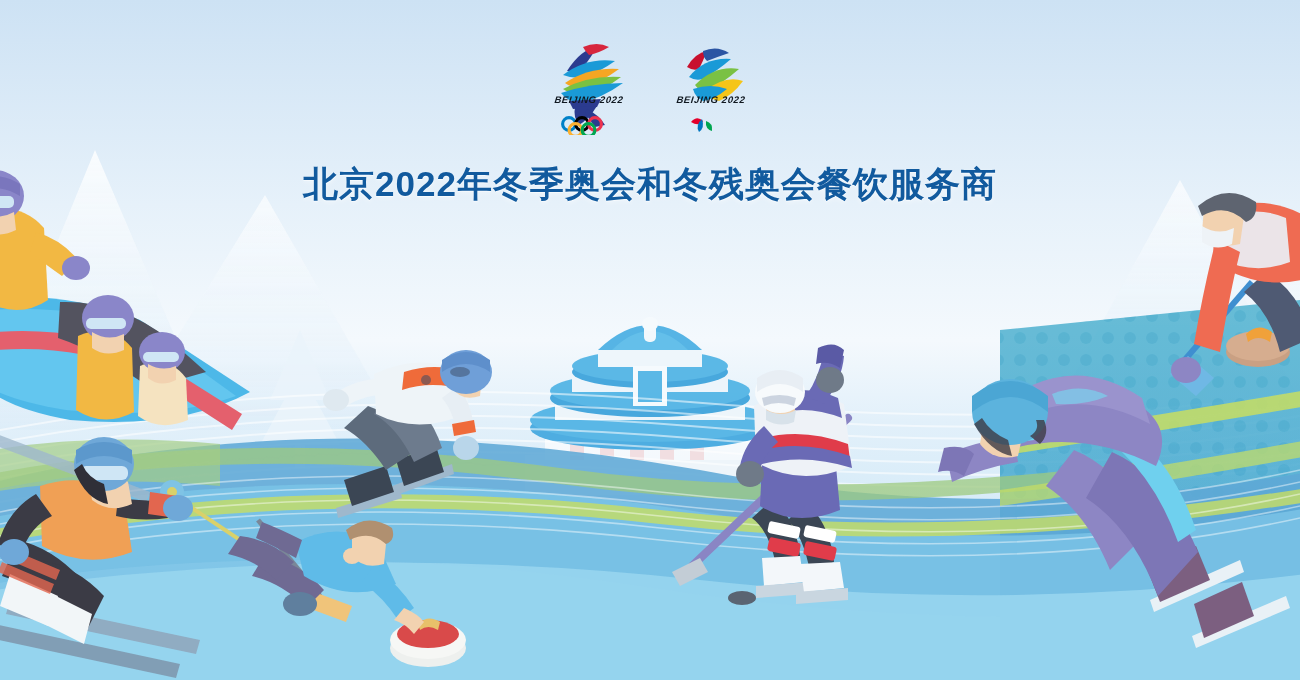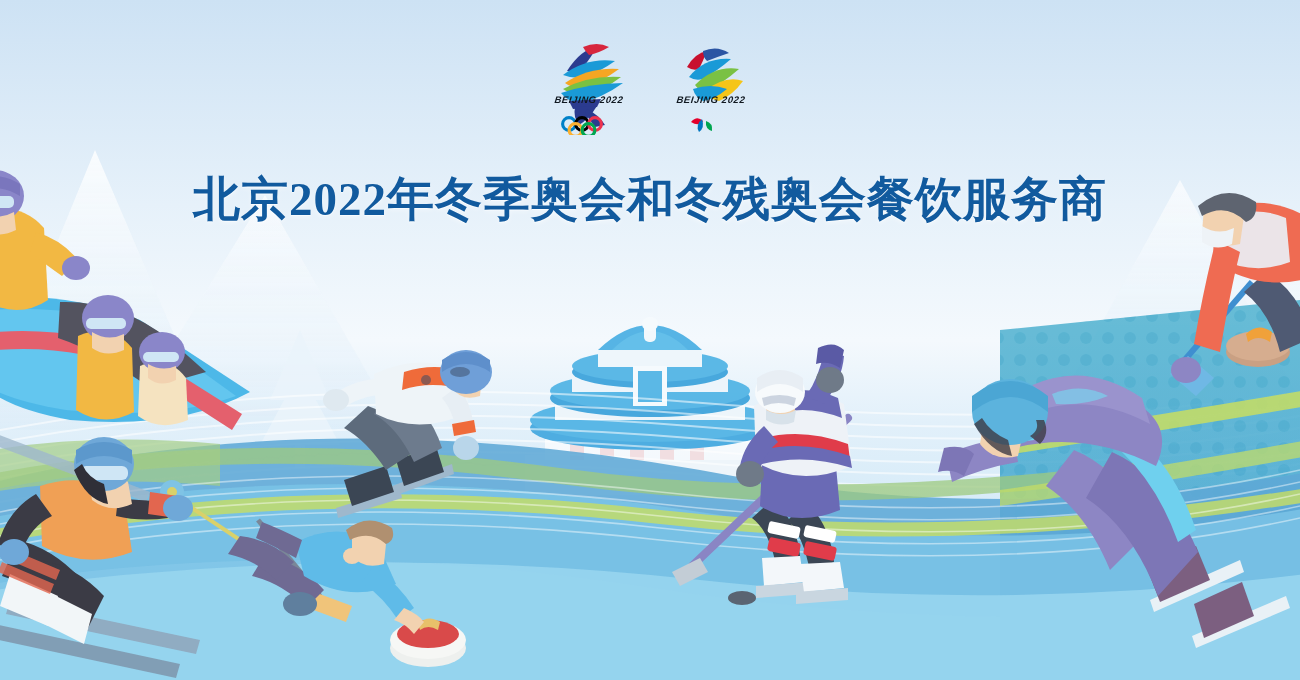--- a/index.html
+++ b/index.html
@@ -14,28 +14,27 @@
   .layer{position:absolute;inset:0;}
   .layer svg{width:100%;height:100%;display:block;}
 
   
   #title-wrap{
     position:absolute;left:0;right:0;top:141px;
     text-align:center;z-index:40;
   }
   #page-title{
     display:inline-block;
-    font-size:47px;
+    font-size:35px;
     font-weight:bold;
     letter-spacing:1px;
     color:#115a9e;
     text-shadow:0 1px 0 rgba(255,255,255,.55), 0 2px 5px rgba(255,255,255,.45);
     white-space:nowrap;
     line-height:1.15;
-    font-family:Liberation Serif, serif;
   }
 
   
   #emblems{
     position:absolute;top:33px;left:0;right:0;
     display:flex;justify-content:center;gap:22px;z-index:40;
   }
   .emblem{width:100px;height:102px;position:relative;}
   .emblem svg{width:100%;height:100%;display:block;}
   .emblem-label{

